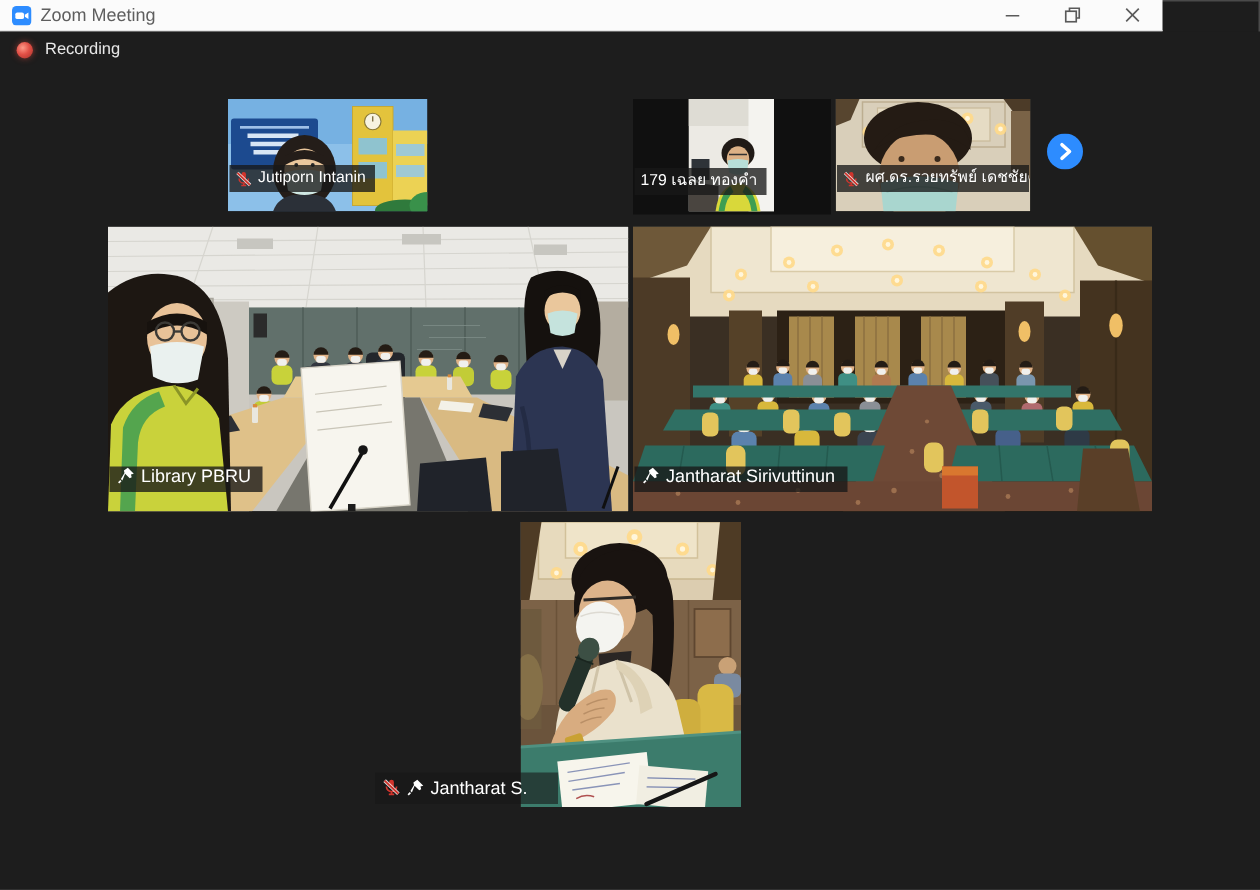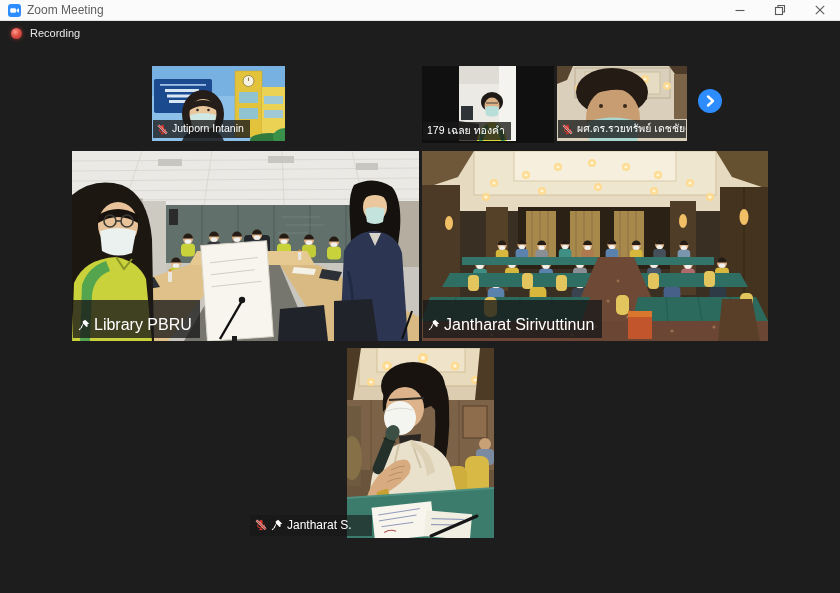--- a/index.html
+++ b/index.html
@@ -3,21 +3,21 @@
 <meta charset="utf-8">
 <style>
   html,body { margin:0; padding:0; background:#3a3a3a; }
   .app {
     position:relative; width:840px; height:593px; overflow:hidden;
     background:#1d1d1d; font-family:"Liberation Sans", sans-serif;
     box-shadow: inset 0 0 0 1px rgba(130,130,130,.45);
   }
   
   .titlebar {
-    position:absolute; top:0; left:0; width:840px; height:21px;
+    position:absolute; top:0; left:0; width:775px; height:21px;
     background:#fbfbfb; border-bottom:1px solid #e4e4e4; box-sizing:border-box;
     display:flex; align-items:center;
   }
   .app-icon { margin:0 6px 0 8px; display:flex; }
   .title { font-size:12px; color:#5e5e5e; }
   .win-controls { margin-left:auto; display:flex; height:100%; }
   .win-btn { width:40px; height:100%; border:none; background:transparent; padding:0;
     display:flex; align-items:center; justify-content:center; }
   
   .stage { position:absolute; top:21px; left:0; width:840px; height:572px; background:#1d1d1d; }
@@ -37,26 +37,26 @@
     color:#ffffff; font-weight:bold; font-size:13px; white-space:pre; }
   .next-btn { position:absolute; left:698px; top:68px; width:24px; height:24px;
     border:none; padding:0; background:transparent; border-radius:50%; }
   .tile-left  { left:72px;  top:130px; width:347px; height:190px; }
   .tile-right { left:422px; top:130px; width:346px; height:190px; }
   .cell-bottom { position:absolute; left:247px; top:324px; width:347px; height:196px; }
   .bottom-video { position:absolute; left:100px; top:3px; width:147px; height:190px; overflow:hidden; }
   .scene { position:absolute; inset:0; width:100%; height:100%; display:block; }
   
   .tag {
-    position:absolute; left:1px; bottom:3px; max-width:calc(100% - 2px); box-sizing:border-box;
+    position:absolute; left:1px; bottom:13px; max-width:calc(100% - 2px); box-sizing:border-box;
     display:flex; align-items:center; gap:4px; padding:3px 6px 3px 4px;
     background:rgba(24,24,24,.78); color:#fff; font-size:10.5px; line-height:1.1;
     white-space:nowrap; overflow:hidden;
   }
-  .vtile.big .tag { font-size:16px; padding:16px 8px 4px 5px; }
+  .vtile.big .tag { font-size:12px; padding:0 8px 4px 5px; }
   .cell-bottom .tag { left:3px; bottom:5px; font-size:12px; padding:4px 20px 4px 5px; background:rgba(24,24,24,.6); }
   .tag .ticon { display:flex; flex:0 0 auto; }
 </style>
 </head>
 <body>
 
 <div class="app">
 
   <svg width="0" height="0" style="position:absolute">
     <defs>

